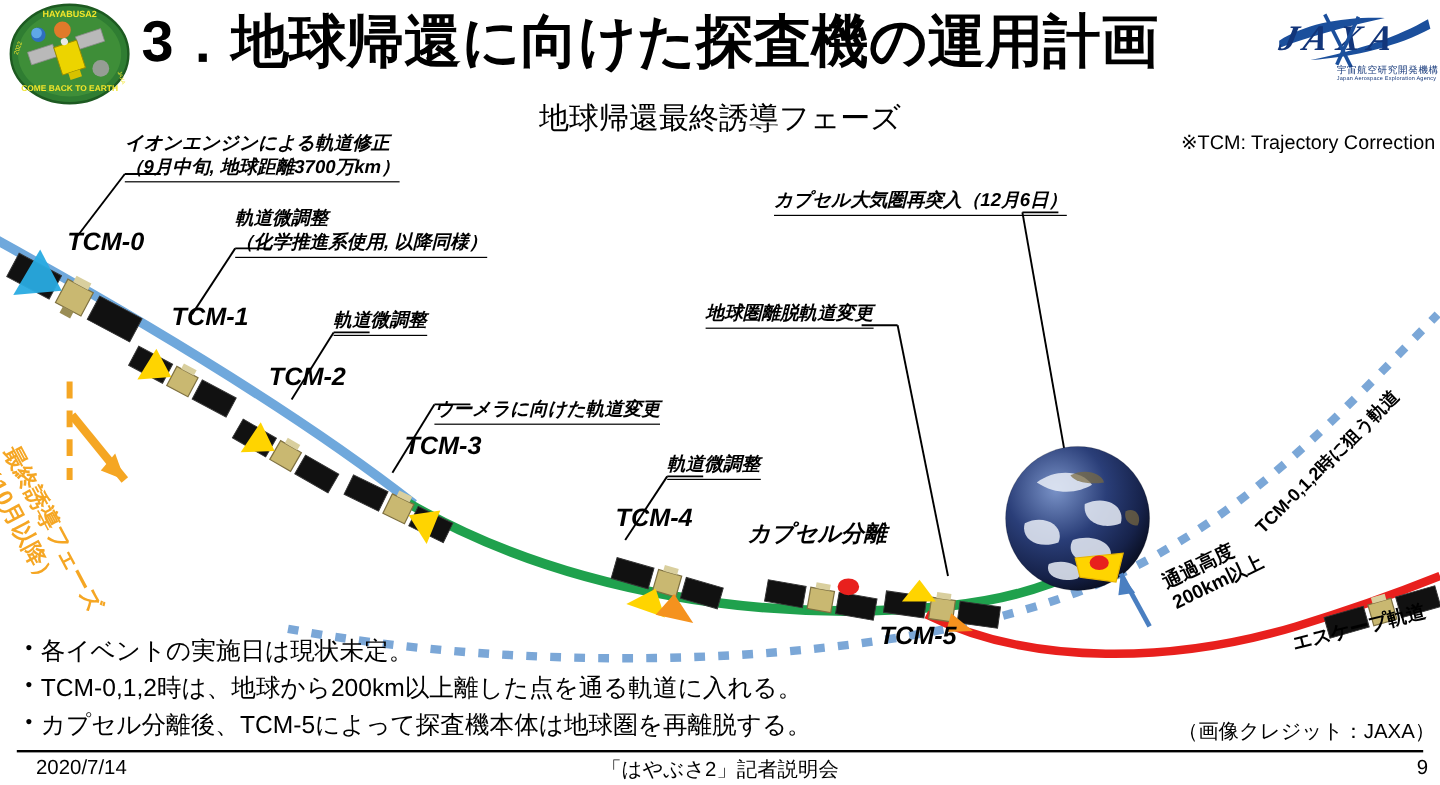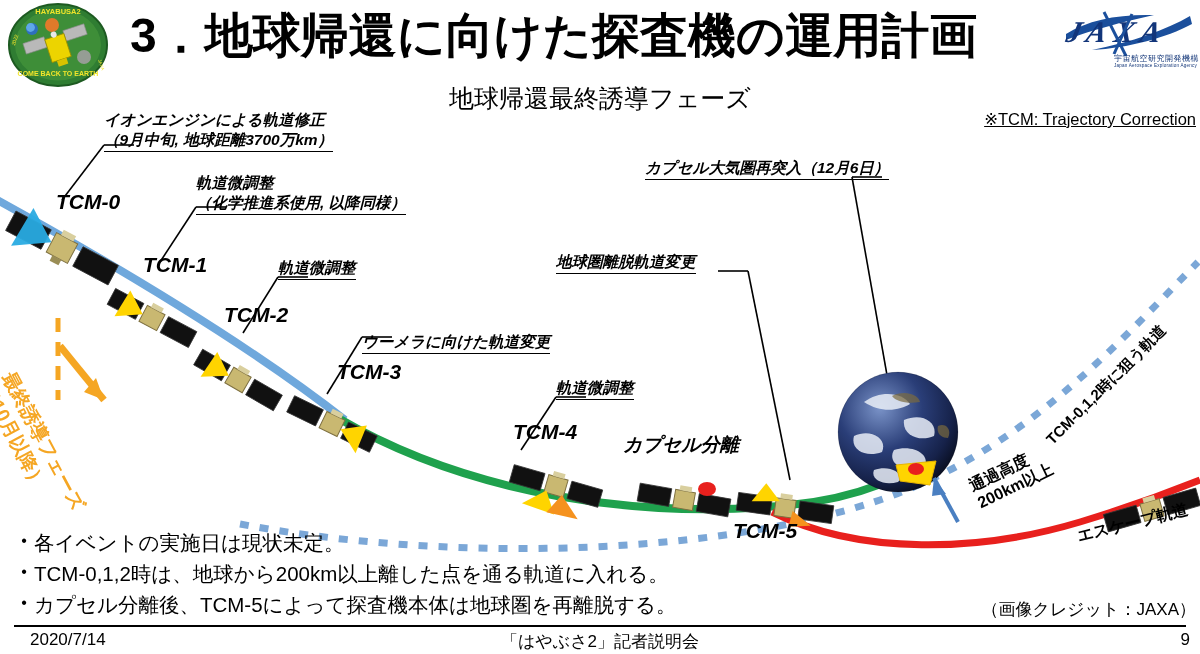--- a/index.html
+++ b/index.html
@@ -22,42 +22,41 @@
   
   #mission-patch {
     left: 6px; top: 2px; width: 104px; height: 86px;
   }
   #slide-title {
     left: 118px; top: 8px; width: 950px;
     font-size: 48px; font-weight: bold;
     letter-spacing: 0px;
     line-height: 1.15;
     white-space: nowrap;
-    margin-left: 12px;
   }
   #jaxa-logo { left: 1062px; top: 8px; width: 134px; height: 66px; }
   #jaxa-logo .jaxa-sub1 {
     position: absolute; left: 52px; top: 45px;
     font-size: 8px; color: #15387a; letter-spacing: 0.5px;
     white-space: nowrap;
   }
   #jaxa-logo .jaxa-sub2 {
     position: absolute; left: 52px; top: 55px;
     font-size: 4.6px; color: #15387a; letter-spacing: 0.2px;
     white-space: nowrap;
   }
   #slide-subtitle {
     left: 0; top: 82px; width: 1200px; text-align: center;
     font-size: 25px; font-weight: normal;
   }
 
   
   #tcm-note {
     right: 28px; top: 108px; width: 300px;
-    font-size: 16.5px; text-align: right; line-height: 1.45; text-decoration: underline;
+    font-size: 16.5px; text-align: right; line-height: 1.45;
   }
 
   
   .callout {
     font-style: italic; font-weight: bold; font-size: 15.5px;
     line-height: 1.3; white-space: nowrap;
   }
   .callout-underlined { border-bottom: 1.6px solid #000; padding-bottom: 1px; }
   .tcm-label {
     font-style: italic; font-weight: bold; font-size: 21px;
@@ -303,21 +302,21 @@
     <div>軌道微調整</div>
     <div class="callout-underlined" style="display:inline-block">（化学推進系使用, 以降同様）</div>
   </div>
 
   <div class="abs callout callout-underlined" style="left:278px; top:258px;">軌道微調整</div>
 
   <div class="abs callout callout-underlined" style="left:362px; top:332px;">ウーメラに向けた軌道変更</div>
 
   <div class="abs callout callout-underlined" style="left:556px; top:378px;">軌道微調整</div>
 
-  <div class="abs callout callout-underlined" style="left:556px; top:252px;">地球圏離脱軌道変更</div>
+  <div class="abs callout callout-underlined" style="left:588px; top:252px;">地球圏離脱軌道変更</div>
 
   <div class="abs callout callout-underlined" style="left:645px; top:158px;">カプセル大気圏再突入（12月6日）</div>
 
   <div class="abs tcm-label" style="left:56px; top:190px;">TCM-0</div>
   <div class="abs tcm-label" style="left:143px; top:253px;">TCM-1</div>
   <div class="abs tcm-label" style="left:224px; top:303px;">TCM-2</div>
   <div class="abs tcm-label" style="left:337px; top:360px;">TCM-3</div>
   <div class="abs tcm-label" style="left:513px; top:420px;">TCM-4</div>
   <div class="abs tcm-label" style="left:733px; top:519px;">TCM-5</div>
 

